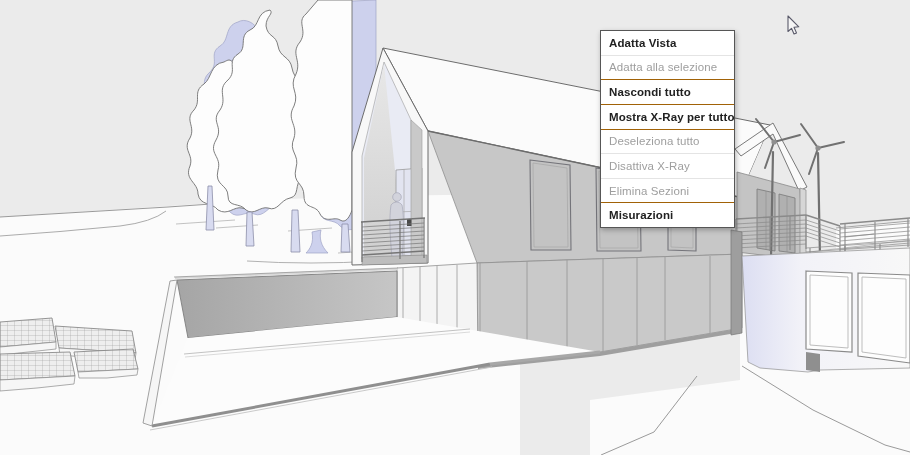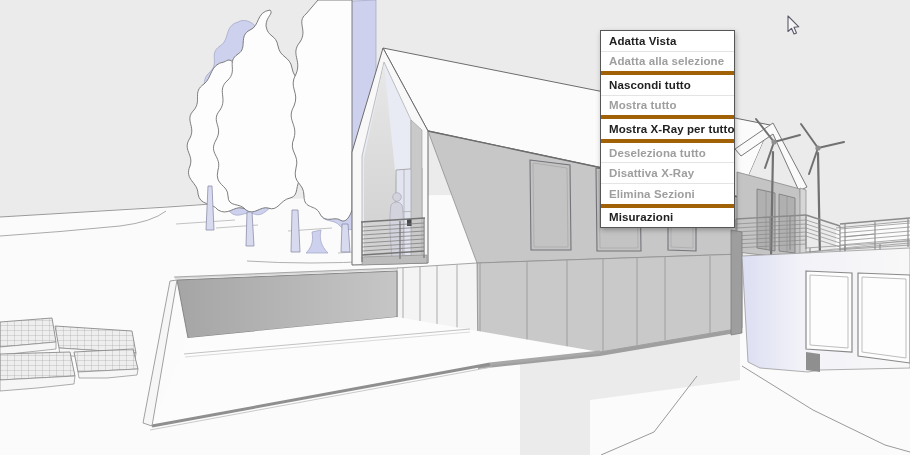--- a/index.html
+++ b/index.html
@@ -17,22 +17,22 @@
     display:flex;flex-direction:column;z-index:10;
   }
   .menu-item{
     flex:1;display:flex;align-items:center;padding-left:8px;
     font-size:11.5px;color:#212121;font-weight:bold;letter-spacing:.1px;
     border-top:1px solid #e4e4e4;cursor:default;white-space:nowrap;
     box-sizing:border-box;
     text-align:center;
   }
   .menu-item:first-child{border-top:none;}
-  .menu-item.group-start{border-top:4px solid #a16207;}
-  .menu-item.disabled{color:#9e9e9e;font-weight:bold;}
+  .menu-item.group-start{border-top:1px solid #a16207;}
+  .menu-item.disabled{color:#9e9e9e;font-weight:normal;}
 </style>
 </head>
 <body>
 
 <div id="stage">
 <svg width="910" height="455" viewBox="0 0 910 455">
   <defs>
     <pattern id="pvgrid" width="7" height="5" patternUnits="userSpaceOnUse">
       <rect width="7" height="5" fill="#eeeeee"></rect>
       <path d="M0,0H7M0,0V5" stroke="#9e9e9e" stroke-width="0.6" fill="none"></path>
@@ -211,19 +211,18 @@
   </g>
 
   <path d="M788,16 L788,31.5 L791.5,28.3 L794,34 L796.5,32.9 L794,27.2 L798.8,26.8 Z" fill="#f5f5f5" stroke="#5a5a6a" stroke-width="1.1" stroke-linejoin="round"></path>
 </svg>
 </div>
 
 <div class="context-menu">
   <div class="menu-item">Adatta Vista</div>
   <div class="menu-item disabled">Adatta alla selezione</div>
   <div class="menu-item group-start">Nascondi tutto</div>
-  <div class="menu-item disabled">Mostra tutto</div>
   <div class="menu-item group-start">Mostra X-Ray per tutto</div>
   <div class="menu-item disabled group-start">Deseleziona tutto</div>
   <div class="menu-item disabled">Disattiva X-Ray</div>
   <div class="menu-item disabled">Elimina Sezioni</div>
   <div class="menu-item group-start">Misurazioni</div>
 </div>
 
 </body></html>

